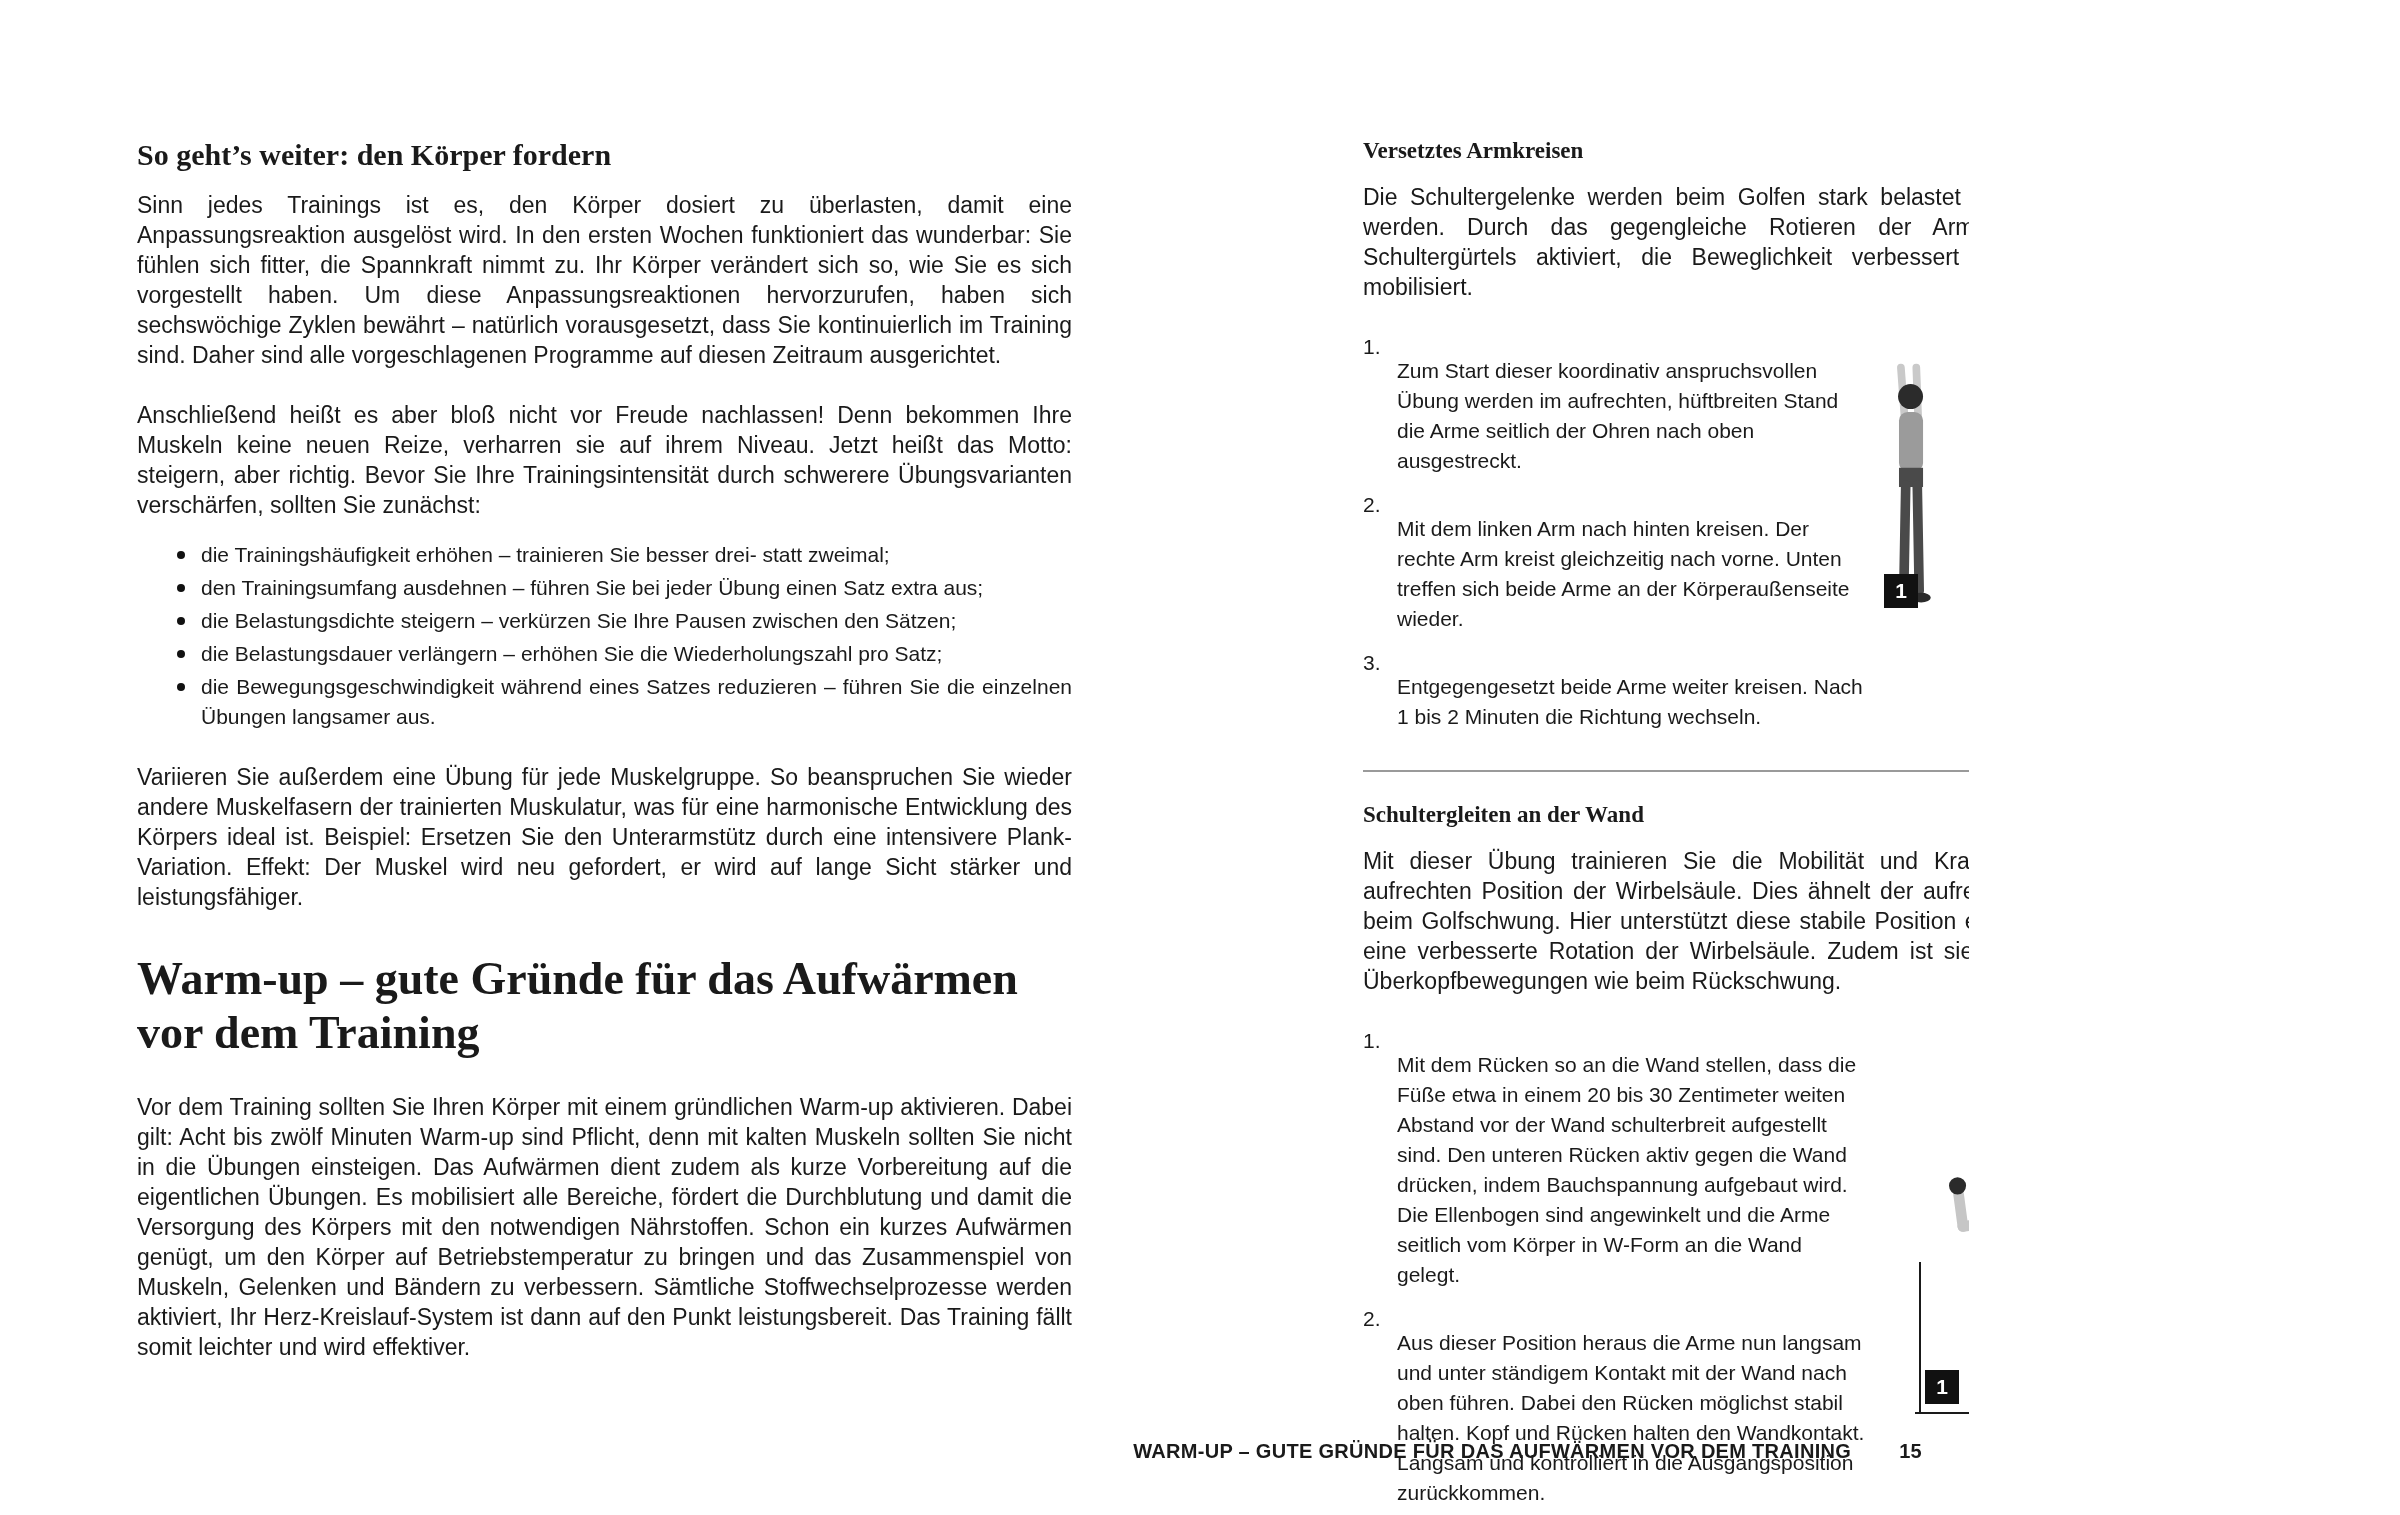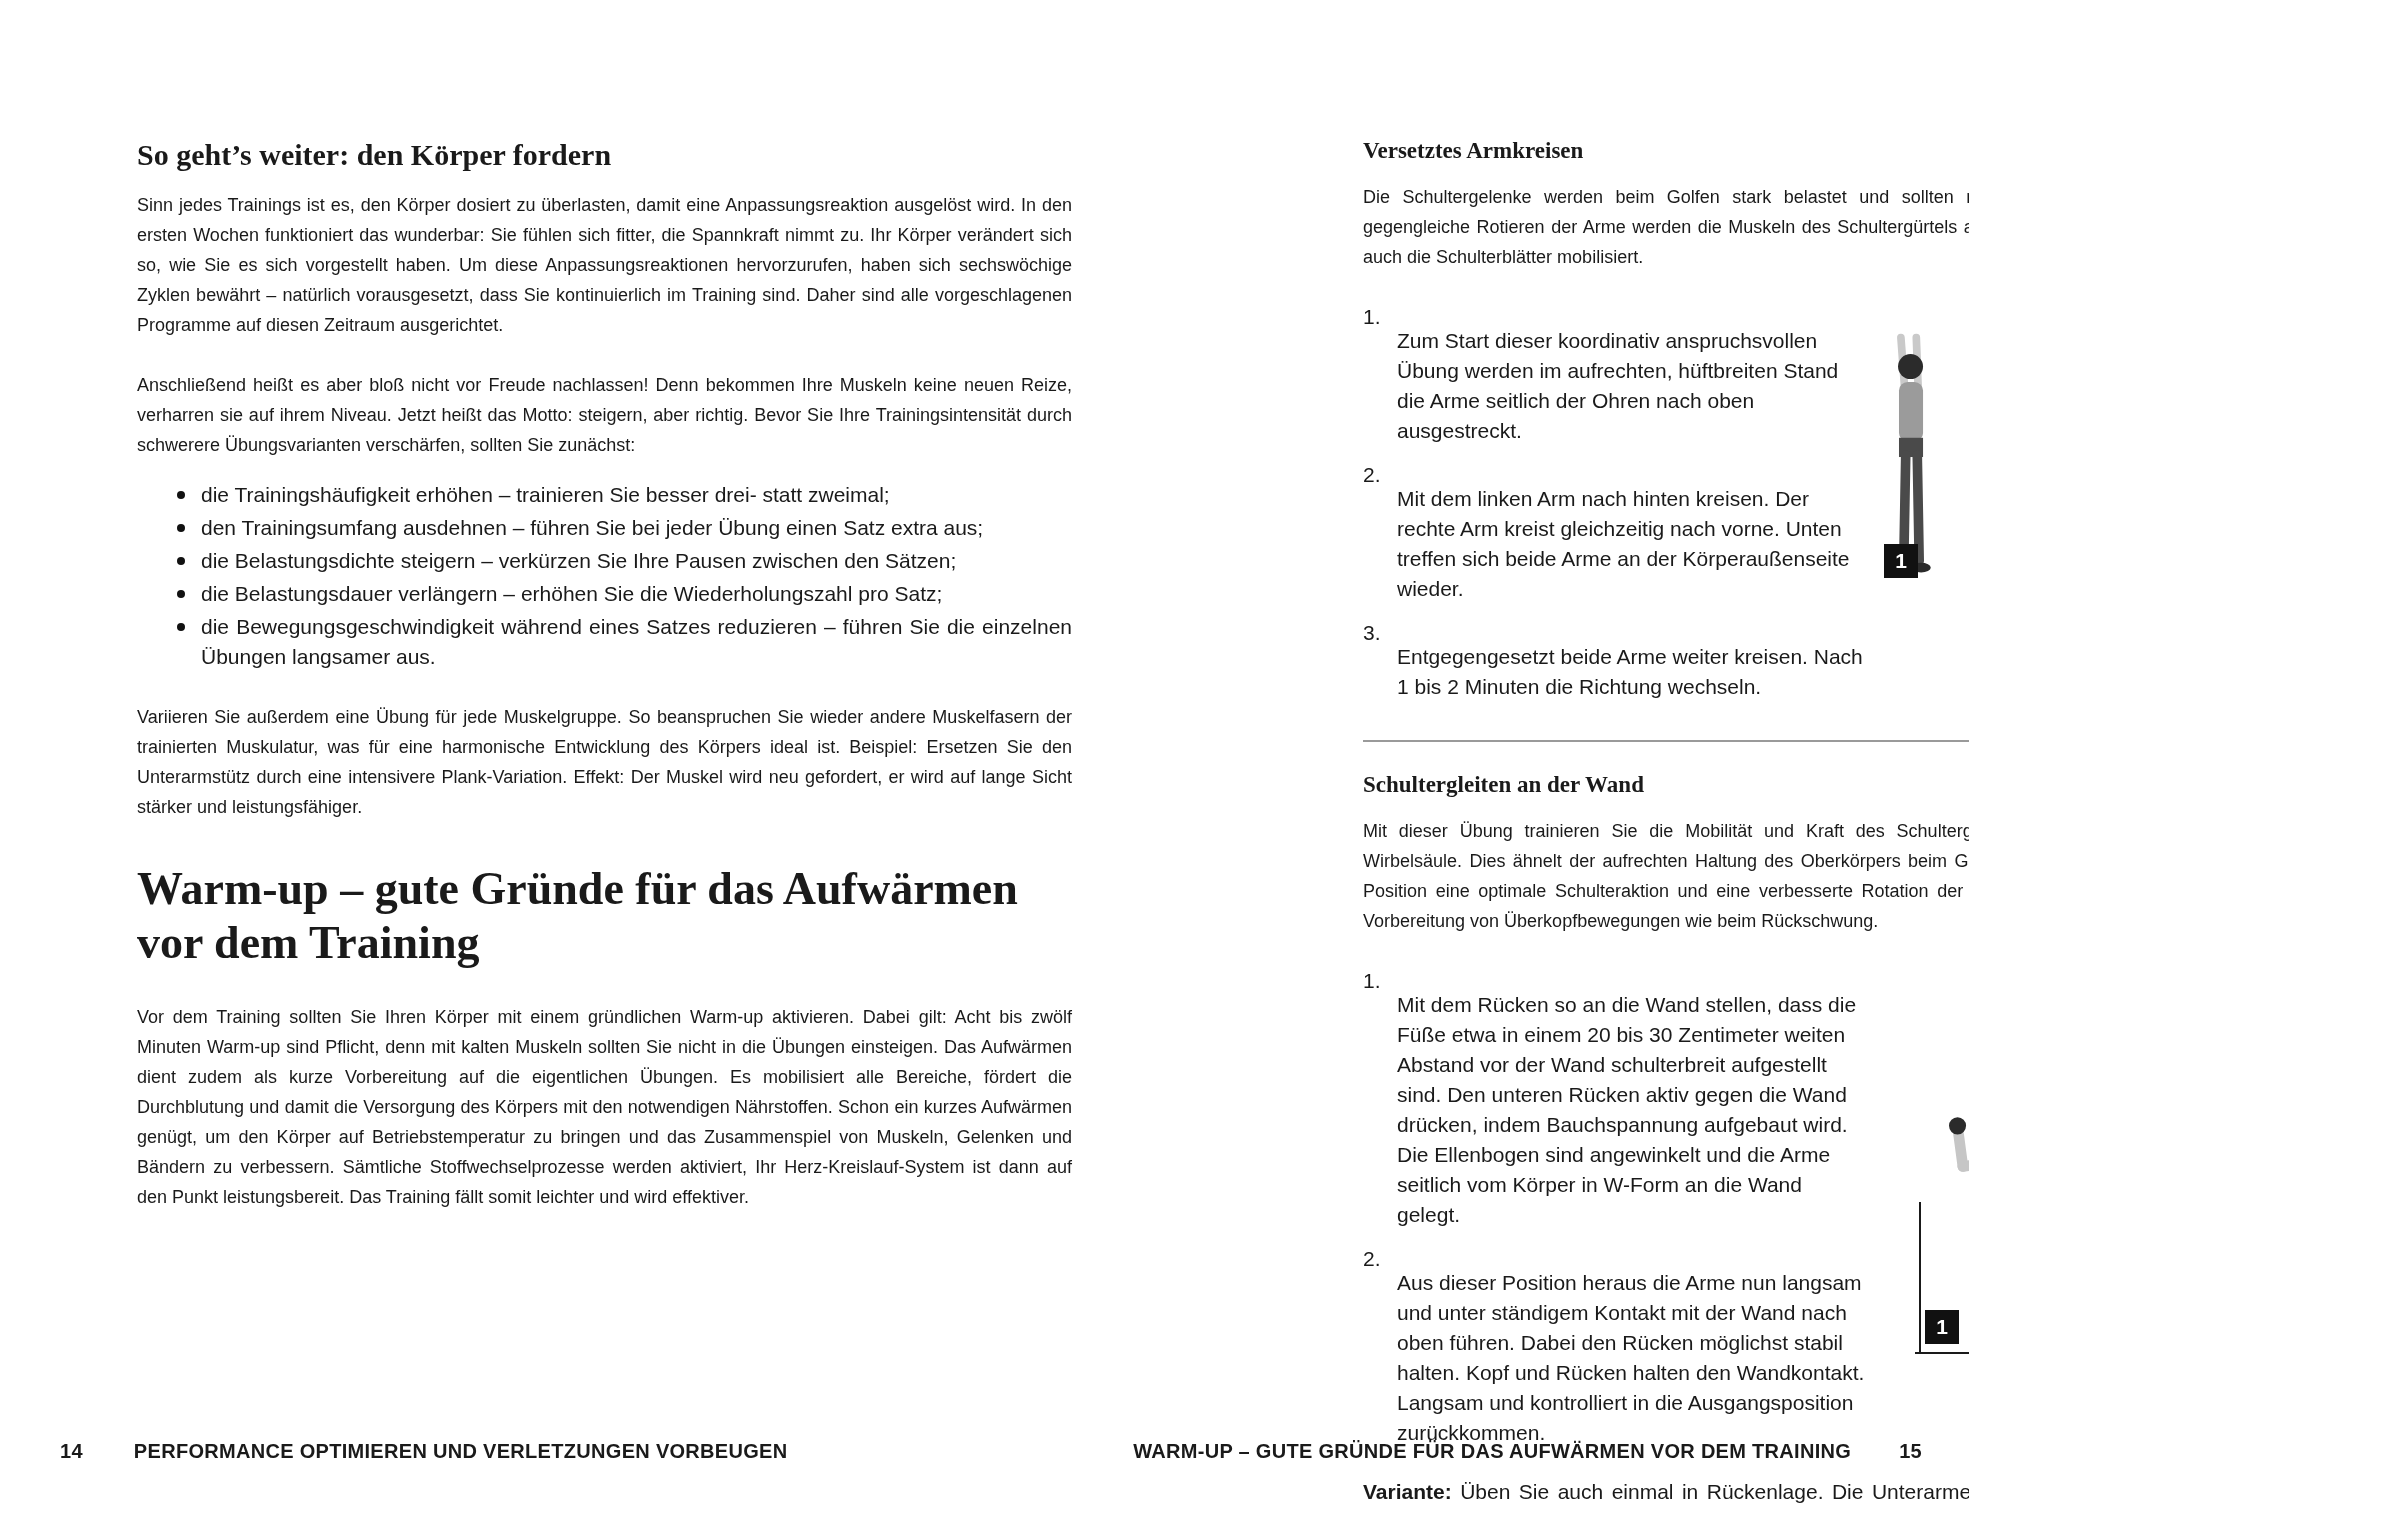--- a/index.html
+++ b/index.html
@@ -25,21 +25,21 @@
     font-family: "Liberation Serif", serif;
     font-size: 23px; font-weight: 700;
     margin: 0 0 18px 0;
   }
   h1.big-head {
     font-family: "Liberation Serif", serif;
     font-size: 46px; line-height: 54px; font-weight: 700;
     margin: 40px 0 32px 0;
   }
   p.body {
-    font-size: 18px; line-height: 30px;
+    font-size: 23px; line-height: 30px;
     text-align: justify;
     margin: 0 0 30px 0;
   }
   p.tight { margin-bottom: 20px; }
 
   ul.bullets { list-style: none; margin: 0 0 30px 0; padding: 0 0 0 32px; }
   ul.bullets li {
     position: relative;
     font-size: 21px; line-height: 30px;
     text-align: justify;
@@ -234,20 +234,17 @@
             <ellipse cx="91" cy="232" rx="11" ry="5" fill="#2b2b2b"></ellipse>
           </svg>
           <span class="tag" style="left:10px; bottom:22px;">2</span>
         </div>
       </div>
     </div>
 
     <p class="variante"><b>Variante:</b><span> Üben Sie auch einmal in Rückenlage. Die Unterarme und Handrückseiten bleiben dabei stets auf dem Boden. Der Bewegungsablauf bleibt der gleiche.</span></p>
   </div>
 
-  <div class="footer footer-left">
-    <span class="fpage">14</span><span class="ftext">PERFORMANCE OPTIMIEREN UND VERLETZUNGEN VORBEUGEN</span>
-  </div>
   <div class="footer footer-right">
     <span class="ftext">WARM-UP – GUTE GRÜNDE FÜR DAS AUFWÄRMEN VOR DEM TRAINING</span><span class="fpage">15</span>
   </div>
 
 </div>
 
 </body></html>

